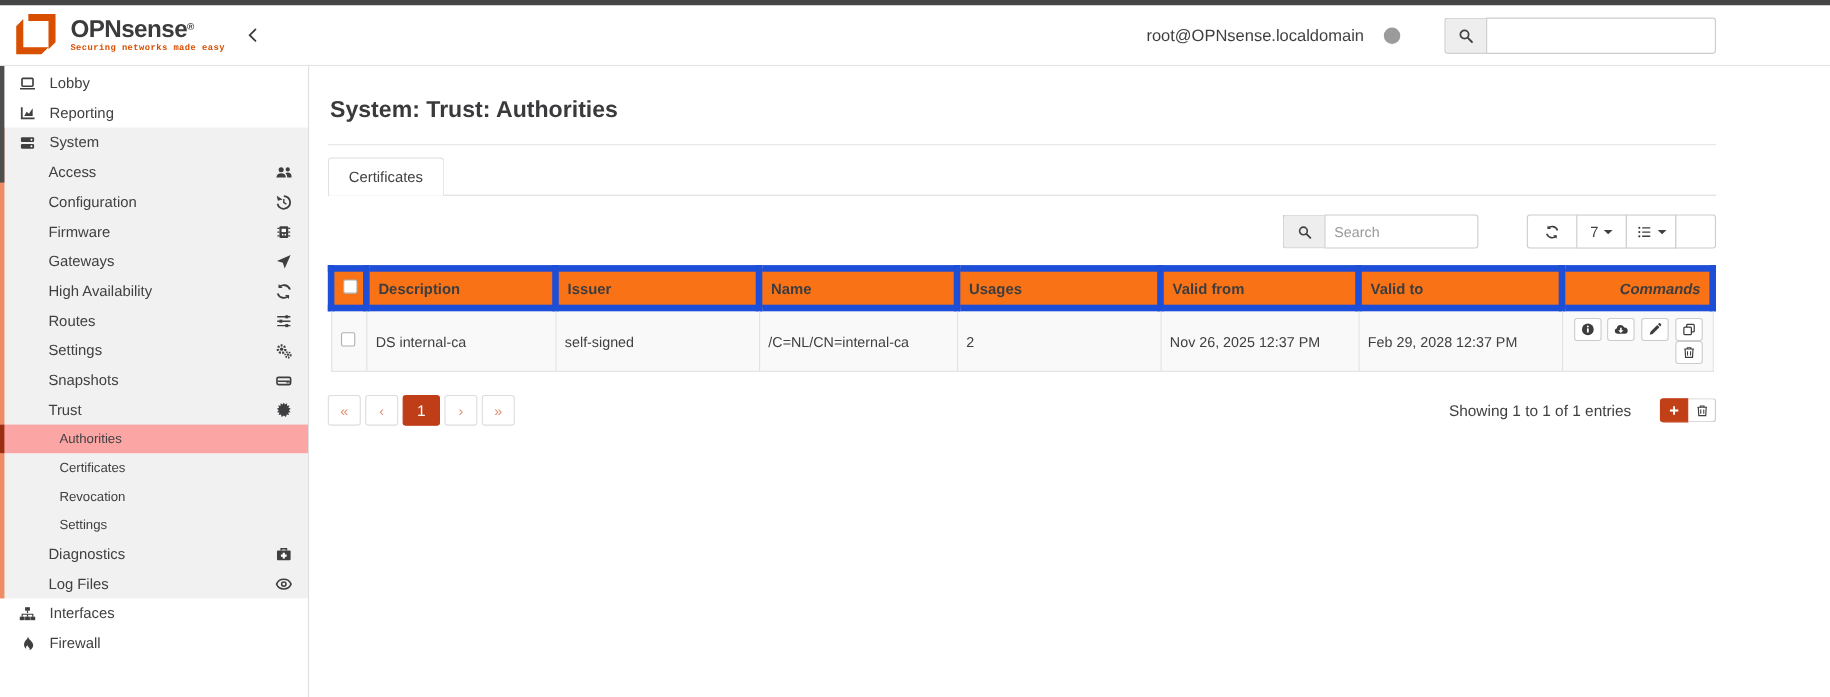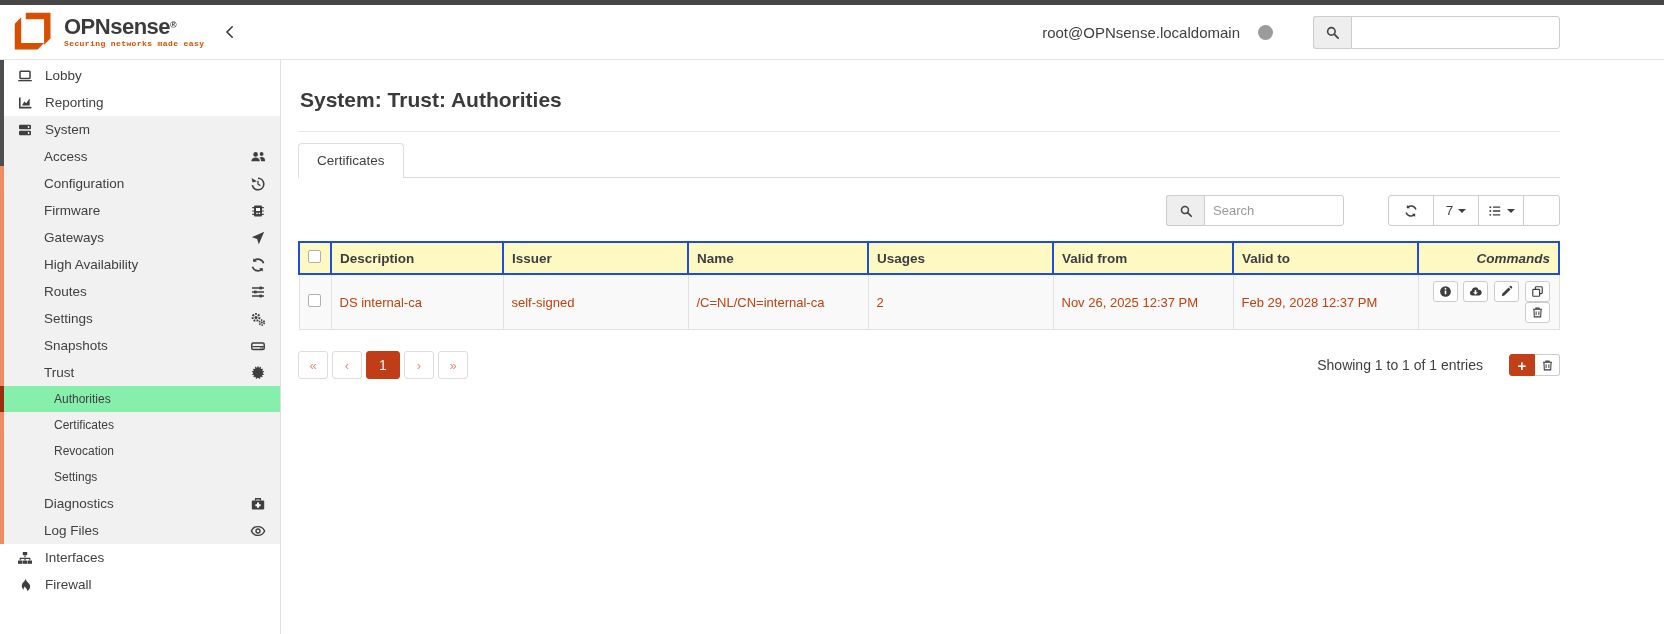--- a/index.html
+++ b/index.html
@@ -38,21 +38,21 @@
   .side-item { height: 27px; display: flex; align-items: center; padding-left: 16px; cursor: pointer;
     font-size: 13.5px; color: #404042; }
   .side-item .licon { width: 18px; display: flex; justify-content: center; margin-right: 11px; color: #3f3f41; }
   .sys-section { background: #f1f1f1; border-left: 4px solid #ef8c63; }
   .sys-section .side-item { padding-left: 12px; }
   .sub-item { height: 27px; display: flex; align-items: center; padding-left: 40px; padding-right: 14px;
     font-size: 13.5px; color: #404042; cursor: pointer; }
   .sub-item .ricon { margin-left: auto; color: #3f3f41; display: flex; }
   .sub2-item { height: 26px; display: flex; align-items: center; padding-left: 50px;
     font-size: 12px; color: #404042; cursor: pointer; }
-  .sub2-item.active { background: #86efac; border-left: 4px solid #992f10; margin-left: -4px; }
+  .sub2-item.active { background: #fca5a5; border-left: 4px solid #992f10; margin-left: -4px; }
   svg { display: block; }
 
   
   .content { flex: 1; padding: 14px 104px 0 17px; background: #fff; }
   .page-title { font-size: 21px; font-weight: 700; color: #3a3a3c; margin: 14px 0 0 2px; }
   .title-divider { border-top: 1px solid #e6e6e6; margin-top: 19px; }
   .tabs { margin-top: 11px; border-bottom: 1px solid #ddd; display: flex; align-items: flex-end; }
   .tab { height: 35px; line-height: 34px; padding: 0 18px; background: #fff; border: 1px solid #ddd;
     border-bottom: none; border-radius: 4px 4px 0 0; font-size: 13.5px; color: #404042;
     margin-bottom: -1px; cursor: pointer; position: relative; background-clip: padding-box; }
@@ -69,23 +69,23 @@
   .gbtn { height: 31px; min-width: 46px; background: #fff; border: 1px solid #ccc; margin-left: -1px;
     display: flex; align-items: center; justify-content: center; gap: 5px; cursor: pointer;
     font-size: 13.5px; color: #3f3f41; font-family: "Liberation Sans", sans-serif; }
   .gbtn:first-child { border-radius: 3px 0 0 3px; margin-left: 0; }
   .gbtn:last-child { border-radius: 0 3px 3px 0; }
   .gbtn.spacer { min-width: 37px; cursor: default; }
   .caret { width: 0; height: 0; border-left: 4px solid transparent; border-right: 4px solid transparent;
     border-top: 4.5px solid currentColor; display: inline-block; }
 
   table.grid { width: 100%; border-collapse: collapse; margin-top: 15px; table-layout: fixed; }
-  .grid th { border: 2px solid #1d4ed8; padding: 7px 8px; font-size: 13.5px; font-weight: 700;
-    text-align: left; color: #3d3d3f; background: #fef9c3; cursor: pointer; }
-  .grid td { border: 1px solid #e2e2e2; padding: 6px 8px; font-size: 13px; background: #f9f9f9; color: #c2410c; }
+  .grid th { border: 6px solid #1d4ed8; padding: 7px 8px; font-size: 13.5px; font-weight: 700;
+    text-align: left; color: #3d3d3f; background: #f97316; cursor: pointer; }
+  .grid td { border: 1px solid #e2e2e2; padding: 6px 8px; font-size: 13px; background: #f9f9f9; color: #404040; }
   .grid th.cmd, .grid td.cmd { text-align: right; border-left: 1px solid #c9c9c9; font-style: italic; }
   .checkbox { width: 13px; height: 13px; border: 1px solid #b0b0b0; border-radius: 2px; background: #fff;
     display: inline-block; cursor: pointer; }
   .cmd-btn { display: inline-flex; width: 25px; height: 21px; border: 1px solid #ccc; border-radius: 3px;
     background: #fff; align-items: center; justify-content: center; margin: 0 1px; cursor: pointer; color: #3d3d3f; }
 
   .pager-row { display: flex; align-items: center; margin-top: 21px; }
   .pg-btn { min-width: 30px; height: 28px; border: 1px solid #ddd; border-radius: 3px; background: #fff;
     color: #dd9073; font-size: 13px; display: flex; align-items: center; justify-content: center;
     margin-right: 4px; cursor: pointer; font-family: "Liberation Sans", sans-serif; }

